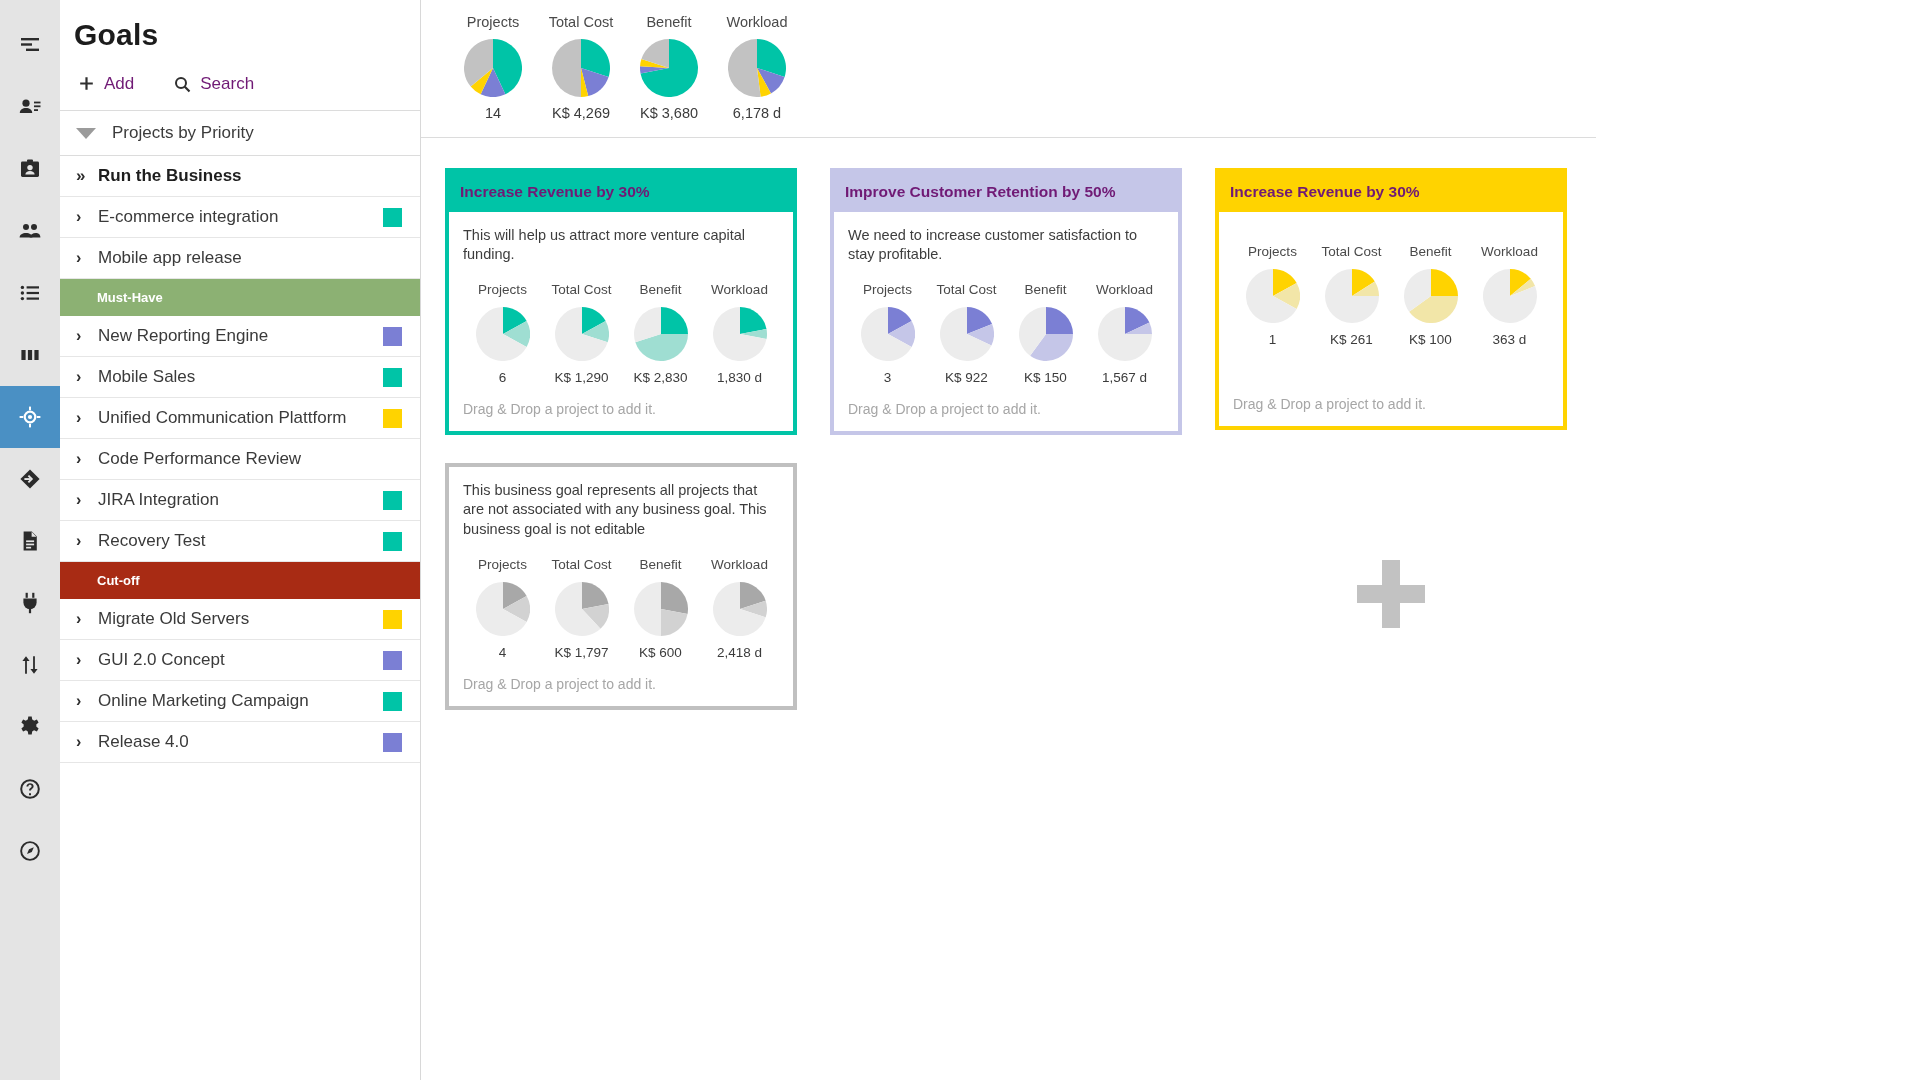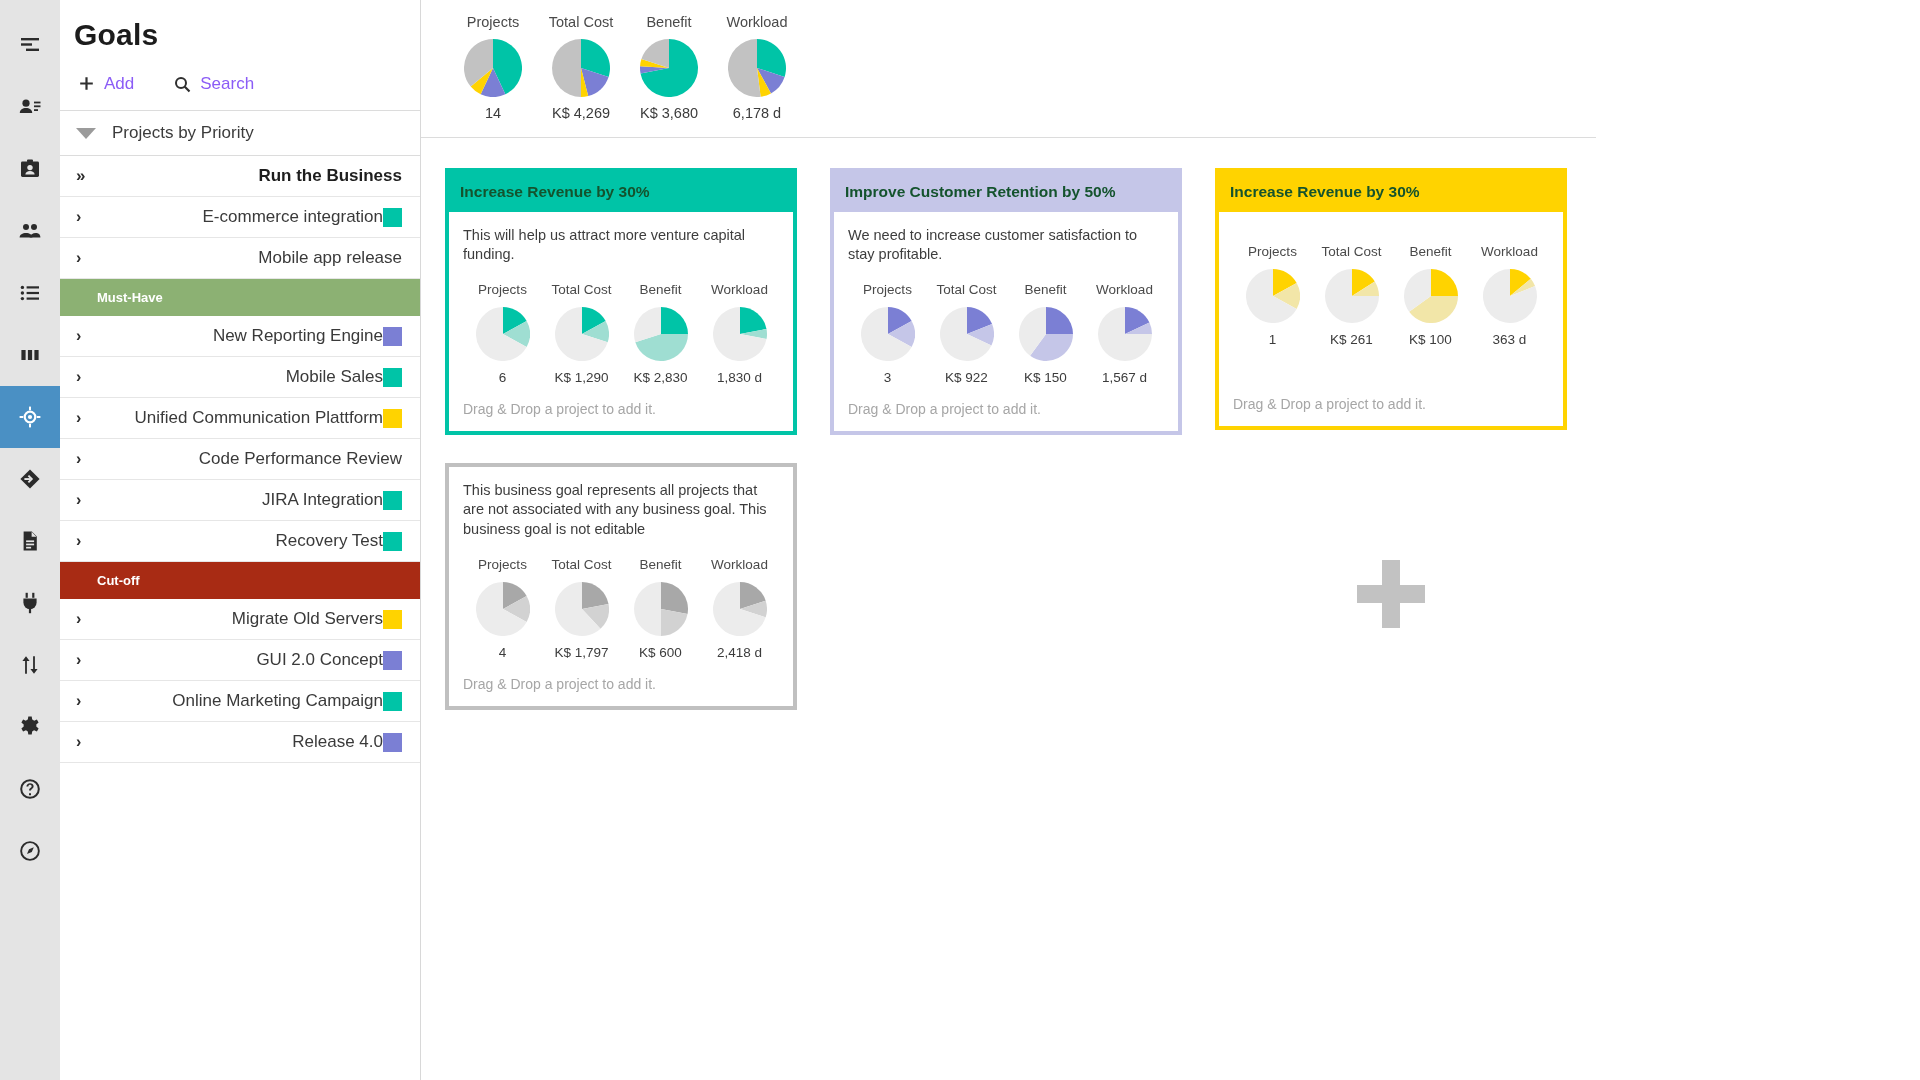--- a/index.html
+++ b/index.html
@@ -37,21 +37,21 @@
   .page-title {
     font-size: 30px; font-weight: bold; color: #1c1c1c;
     padding: 18px 0 14px 14px; letter-spacing: .2px;
   }
   .toolbar {
     display: flex; align-items: center;
     padding: 8px 0 16px 18px; gap: 40px;
   }
   .tool-btn {
     display: flex; align-items: center; gap: 9px;
-    font-size: 17px; color: #8b5cf6;
+    font-size: 17px; color: #701a75;
   }
   .tool-btn svg { display: block; }
 
   .group-header {
     display: flex; align-items: center; gap: 16px;
     padding: 12px 0 12px 16px;
     border-top: 1px solid #dcdcdc;
     border-bottom: 1px solid #dcdcdc;
     font-size: 17px; color: #3c3c3c;
   }
@@ -69,21 +69,21 @@
     padding-left: 16px; padding-right: 18px;
     border-bottom: 1px solid #e6e6e6;
     font-size: 17px; color: #3a3a3a;
     position: relative;
   }
   .tree-row .chev {
     width: 22px; flex: 0 0 22px;
     font-weight: bold; font-size: 16px; color: #2d2d2d;
   }
   .tree-row .chev.double { letter-spacing: -3px; font-size: 17px; }
-  .tree-row .label { flex: 1; white-space: nowrap; overflow: hidden; text-align: right; }
+  .tree-row .label { flex: 1; white-space: nowrap; overflow: hidden; }
   .tree-row .swatch { width: 19px; height: 19px; flex: 0 0 19px; }
   .tree-row.bold-row .label { font-weight: bold; color: #1e1e1e; }
 
   .divider-row {
     display: flex; align-items: center;
     height: 37px; padding-left: 37px;
     font-size: 13px; font-weight: bold; color: #ffffff;
   }
 
   
@@ -99,21 +99,21 @@
   .metric .m-value { font-size: 14.5px; color: #3c3c3c; margin-top: 8px; }
   .pie { margin: 0 auto; display: block; }
 
   .board { flex: 1; padding: 30px 0 0 24px; }
   .row { display: flex; gap: 33px; align-items: flex-start; }
   .row + .row { margin-top: 28px; }
 
   .card { width: 352px; }
   .card-head {
     padding: 11px 0 11px 11px;
-    font-size: 15.5px; font-weight: bold; color: #14532d;
+    font-size: 15.5px; font-weight: bold; color: #701a75;
   }
   .card-body {
     background: #ffffff;
     padding: 14px 14px 0 14px;
     min-height: 214px;
     display: flex; flex-direction: column;
   }
   .card-desc {
     font-size: 14.5px; color: #3d3d3d; line-height: 1.32;
     min-height: 34px;

